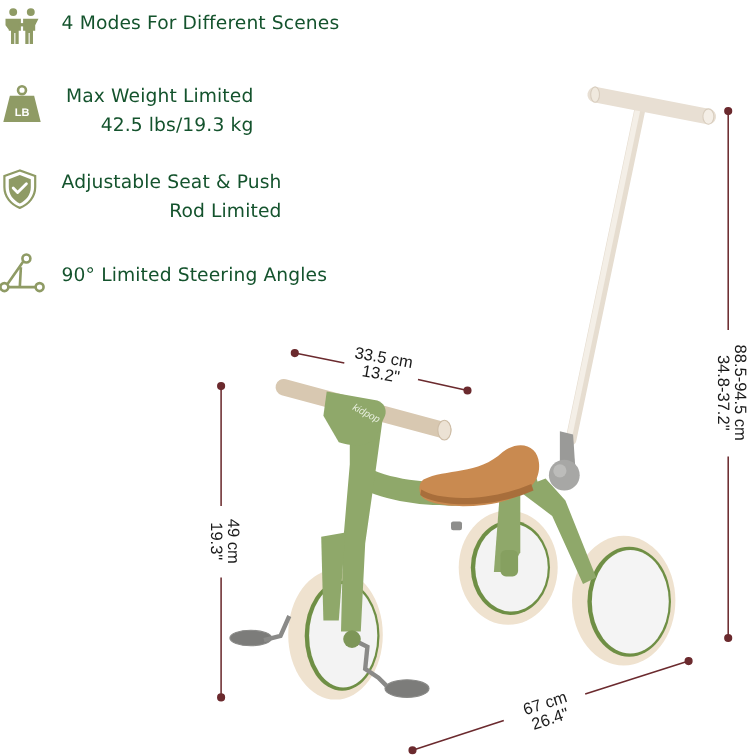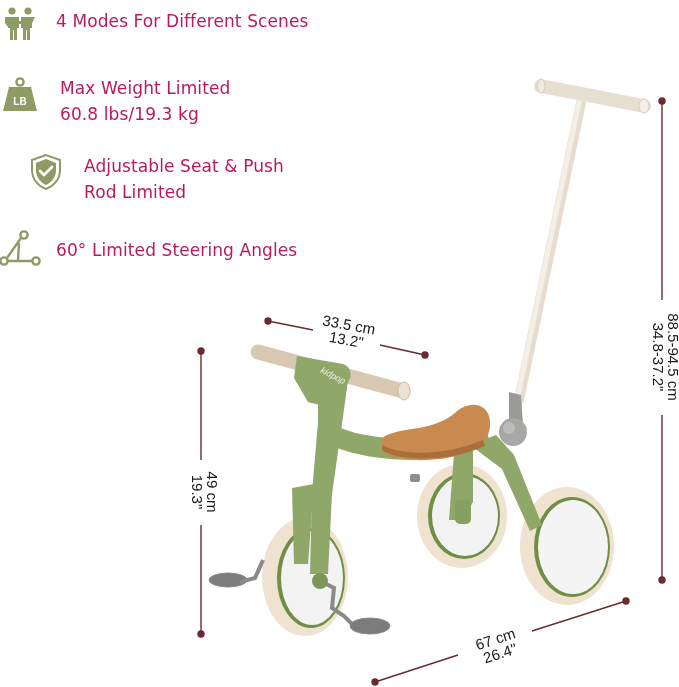--- a/index.html
+++ b/index.html
@@ -1,19 +1,19 @@
 <!DOCTYPE html>
 <html><head>
 <meta charset="utf-8">
 <style>
   html,body{margin:0;padding:0;background:#ffffff;}
   body{width:679px;height:687px;position:relative;overflow:hidden;font-family:"DejaVu Sans","Liberation Sans",sans-serif;color:#1e1e1e;}
   .feat{position:absolute;left:0;display:flex;align-items:flex-start;}
   .feat .ic{width:42px;height:40px;flex:0 0 42px;}
-  .feat .txt{font-size:17px;line-height:26px;color:#be185d;letter-spacing:0.1px;}
+  .feat .txt{font-size:17px;line-height:26px;color:#14532d;letter-spacing:0.1px;text-align:right;}
   svg.art{position:absolute;left:0;top:0;}
 </style>
 </head>
 <body>
 
 <div class="feat" style="top:6px;">
   <svg class="ic" viewBox="0 0 42 40" width="42" height="40">
     <g fill="#8f9b65">
       <circle cx="12" cy="5" r="3.6"></circle>
         <circle cx="28" cy="5" r="3.6"></circle>
@@ -28,25 +28,25 @@
 </div>
 
 <div class="feat" style="top:75px;">
   <svg class="ic" viewBox="0 0 42 40" width="42" height="40">
     <circle cx="20" cy="7" r="3.6" fill="none" stroke="#8f9b65" stroke-width="2.4"></circle>
     <path d="M9 12h22l6 24H3z" fill="#8f9b65"></path>
     <text x="20" y="30" text-anchor="middle" font-family="Liberation Sans, sans-serif" font-size="10" font-weight="bold" fill="#fff">LB</text>
   </svg>
   <div class="txt" style="margin-left:18px;margin-top:0px;">
     <div>Max Weight Limited</div>
-    <div>60.8 lbs/19.3 kg</div>
+    <div>42.5 lbs/19.3 kg</div>
   </div>
 </div>
 
-<div class="feat" style="top:153px;padding-left:28px;">
+<div class="feat" style="top:153px;">
   <svg class="ic" viewBox="0 0 42 40" width="42" height="40">
     <path d="M18 2L4 7v10c0 9 6 16 14 19c8-3 14-10 14-19V7z" fill="none" stroke="#8f9b65" stroke-width="2"></path>
     <path d="M18 6L8 10v7c0 7 4 12 10 15c6-3 10-8 10-15v-7z" fill="#8f9b65"></path>
     <path d="M12 18l4 4l8-8" fill="none" stroke="#fff" stroke-width="2.6" stroke-linecap="round" stroke-linejoin="round"></path>
   </svg>
   <div class="txt" style="margin-left:14px;margin-top:0px;">
     <div>Adjustable Seat &amp; Push</div>
     <div>Rod Limited</div>
   </div>
 </div>
@@ -54,21 +54,21 @@
 <div class="feat" style="top:229px;">
   <svg class="ic" viewBox="0 0 42 40" width="42" height="40">
     <g fill="none" stroke="#8f9b65" stroke-width="2.4">
       <circle cx="24" cy="6" r="3.6"></circle>
       <circle cx="4" cy="32" r="3.6"></circle>
       <circle cx="36" cy="32" r="3.6"></circle>
       <path d="M21 9L7 29M8 32h24M19 14l-1 18"></path>
     </g>
   </svg>
   <div class="txt" style="margin-left:14px;margin-top:8px;">
-    <div>60° Limited Steering Angles</div>
+    <div>90° Limited Steering Angles</div>
   </div>
 </div>
 
 <svg class="art" width="679" height="687" viewBox="0 0 679 687">
 
   <g stroke="#6b2a2e" stroke-width="1.4" fill="#6b2a2e">
 
     <line x1="268" y1="321" x2="313" y2="330"></line>
     <line x1="380" y1="345" x2="425" y2="355"></line>
     <circle cx="268" cy="321" r="3"></circle>

